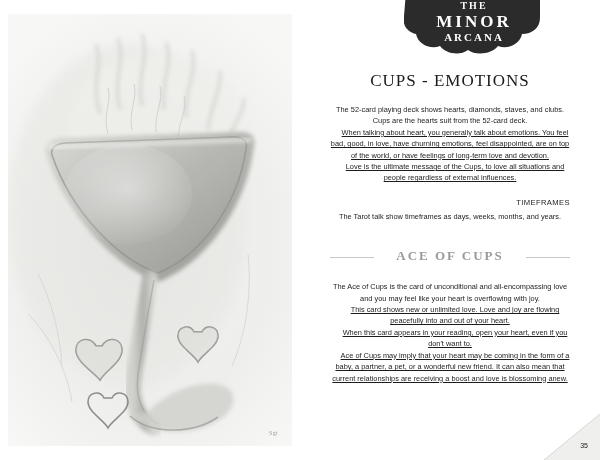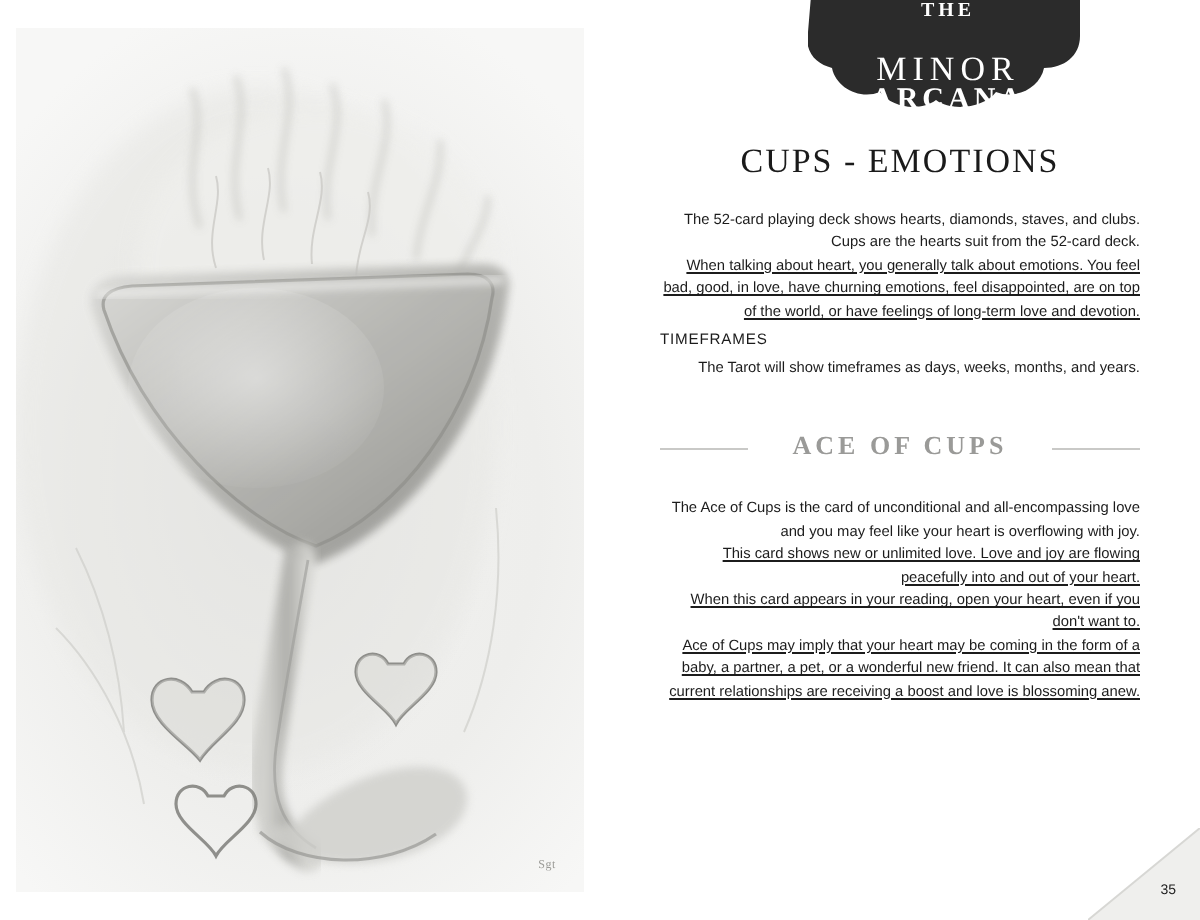--- a/index.html
+++ b/index.html
@@ -91,26 +91,26 @@
   }
   .badge-the {
     font-size: 10px;
     letter-spacing: 2px;
     font-weight: bold;
     line-height: 12px;
   }
   .badge-minor {
     font-size: 17px;
     letter-spacing: 3px;
-    font-weight: normal;
+    font-weight: bold;
     line-height: 19px;
-    margin-top: 13px;
+    margin-top: 0;
   }
   .badge-arcana {
-    font-size: 15px;
+    font-size: 11px;
     letter-spacing: 2px;
     font-weight: bold;
     line-height: 13px;
   }
 
   .content {
     position: absolute;
     left: 30px;
     top: 71px;
     width: 240px;
@@ -124,35 +124,36 @@
     letter-spacing: 1px;
     text-align: center;
     color: #1a1a1a;
   }
 
   p.body {
     margin: 0 0 0 0;
     font-size: 7.4px;
     line-height: 11.4px;
     color: #1c1c1c;
-    text-align: right;
+    text-align: center;
     font-family: "Liberation Sans", sans-serif;
   }
   p.body + p.body {
     text-indent: 10px;
     text-decoration: underline;
   }
 
   h2.section-head {
-    margin: 4px 0 4px 0;
+    margin: 14px 0 4px 0;
     font-size: 7.6px;
     font-weight: normal;
     letter-spacing: 0.4px;
     color: #1c1c1c;
     font-family: "Liberation Sans", sans-serif;
+    text-align: right;
   }
 
   .card-title-wrap {
     position: relative;
     margin: 26px 0 11px 0;
     height: 22px;
   }
   h2.card-title {
     margin: 1px;
     font-family: "Liberation Serif", serif;
@@ -284,23 +285,24 @@
         <div class="badge-arcana">ARCANA</div>
       </div>
     </div>
 
     <div class="content">
 
       <h1 class="chapter-title">CUPS - EMOTIONS</h1>
 
       <p class="body">The 52-card playing deck shows hearts, diamonds, staves, and clubs. Cups are the hearts suit from the 52-card deck.</p>
       <p class="body">When talking about heart, you generally talk about emotions. You feel bad, good, in love, have churning emotions, feel disappointed, are on top of the world, or have feelings of long-term love and devotion.</p>
+      <p class="body">Love is the ultimate message of the Cups, to love all situations and people regardless of external influences.</p>
 
       <h2 class="section-head">TIMEFRAMES</h2>
-      <p class="body">The Tarot will show timeframes as days, weeks, months, and years.</p>
+      <p class="body">The Tarot talk show timeframes as days, weeks, months, and years.</p>
 
       <div class="card-title-wrap">
         <span class="rule-left"></span>
         <h2 class="card-title">ACE OF CUPS</h2>
         <span class="rule-right"></span>
       </div>
 
       <p class="body">The Ace of Cups is the card of unconditional and all-encompassing love and you may feel like your heart is overflowing with joy.</p>
       <p class="body">This card shows new or unlimited love. Love and joy are flowing peacefully into and out of your heart.</p>
       <p class="body">When this card appears in your reading, open your heart, even if you don't want to.</p>

